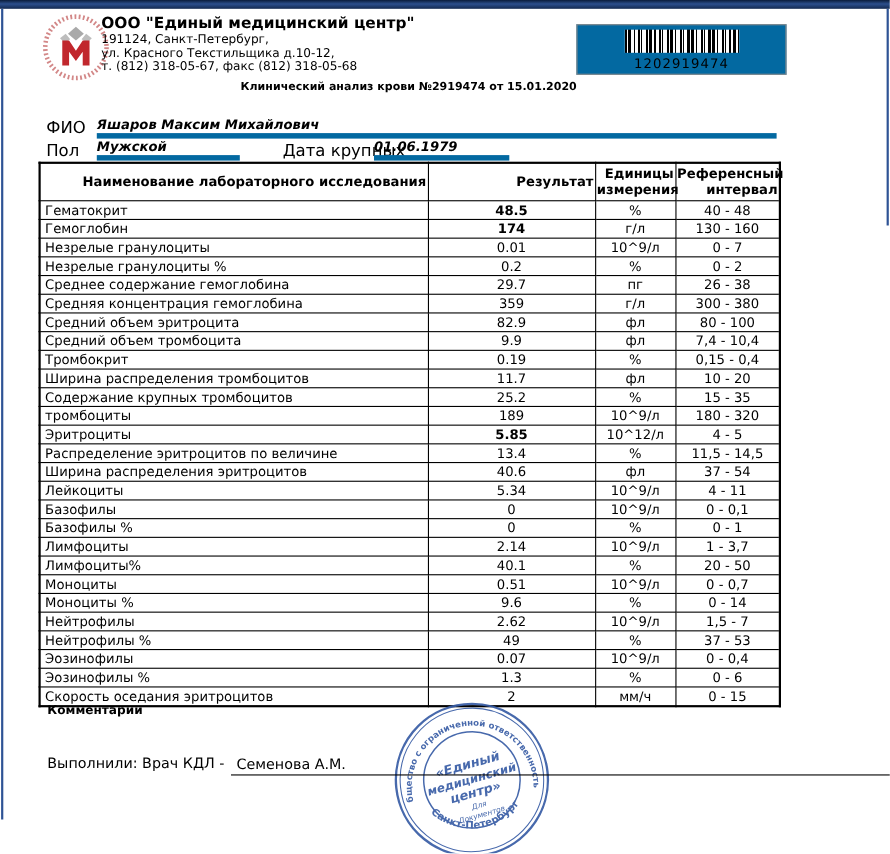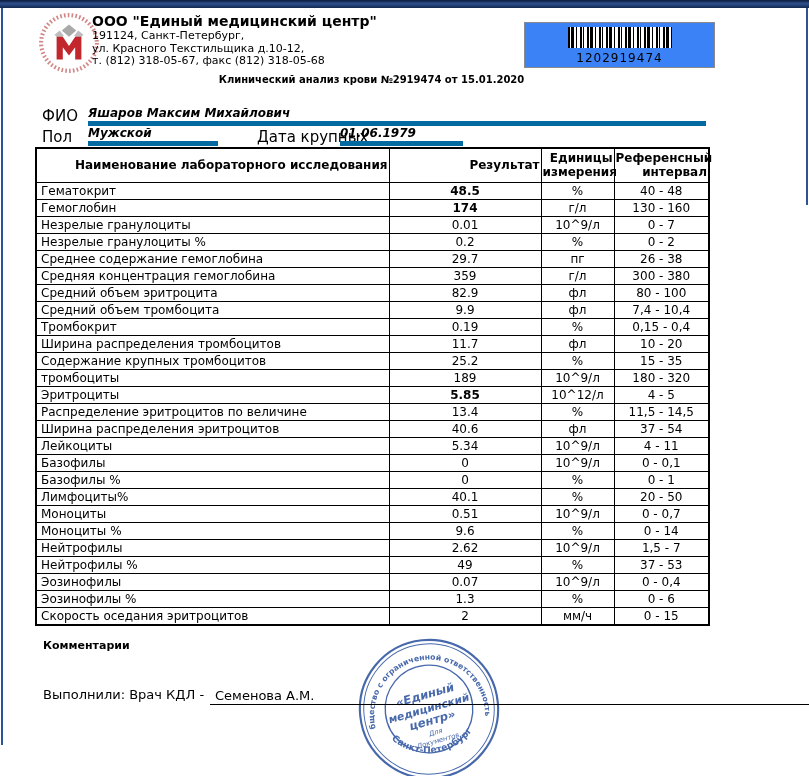--- a/index.html
+++ b/index.html
@@ -13,21 +13,21 @@
   .border-left{position:absolute;top:8px;left:1px;width:2px;height:737px;background:#2e5395;}
   .border-right{position:absolute;top:8px;right:1px;width:2px;height:197px;background:#2e5395;}
 
   .logo{position:absolute;left:37px;top:11px;width:64px;height:64px;}
 
   .company{position:absolute;left:92px;top:13px;}
   .company-name{font-weight:bold;font-size:14px;line-height:17px;}
   .company-addr{font-size:11px;line-height:12.5px;}
 
   .barcode-box{position:absolute;left:524px;top:22px;width:189px;height:44px;
-    border:1px solid #8a8a8a;text-align:center;background:#3b82f6;}
+    border:1px solid #8a8a8a;text-align:center;background:#0369a1;}
   .barcode-bars{display:inline-block;margin-top:4px;width:104px;height:21px;
     background:repeating-linear-gradient(90deg,
       #000 0 2px,#fff 2px 3px,#000 3px 6px,#fff 6px 8px,
       #000 8px 9px,#fff 9px 12px,#000 12px 14px,#fff 14px 15px,
       #000 15px 16px,#fff 16px 19px);}
   .barcode-number{font-size:12px;line-height:13px;letter-spacing:1px;}
 
   .doc-title{position:absolute;left:35px;top:74px;width:673px;text-align:center;
     font-weight:bold;font-size:10px;}
 
@@ -208,20 +208,26 @@
           <td class="col-name">Базофилы</td>
           <td class="col-result">0</td>
           <td class="col-units">10^9/л</td>
           <td class="col-ref">0 - 0,1</td>
         </tr>
         <tr>
           <td class="col-name">Базофилы %</td>
           <td class="col-result">0</td>
           <td class="col-units">%</td>
           <td class="col-ref">0 - 1</td>
+        </tr>
+        <tr>
+          <td class="col-name">Лимфоциты</td>
+          <td class="col-result">2.14</td>
+          <td class="col-units">10^9/л</td>
+          <td class="col-ref">1 - 3,7</td>
         </tr>
         <tr>
           <td class="col-name">Лимфоциты%</td>
           <td class="col-result">40.1</td>
           <td class="col-units">%</td>
           <td class="col-ref">20 - 50</td>
         </tr>
         <tr>
           <td class="col-name">Моноциты</td>
           <td class="col-result">0.51</td>

